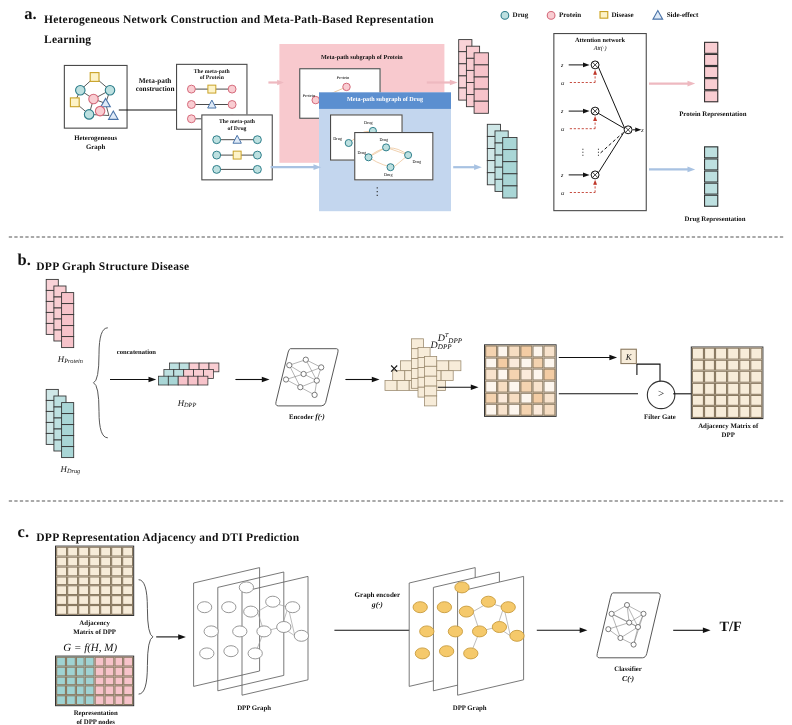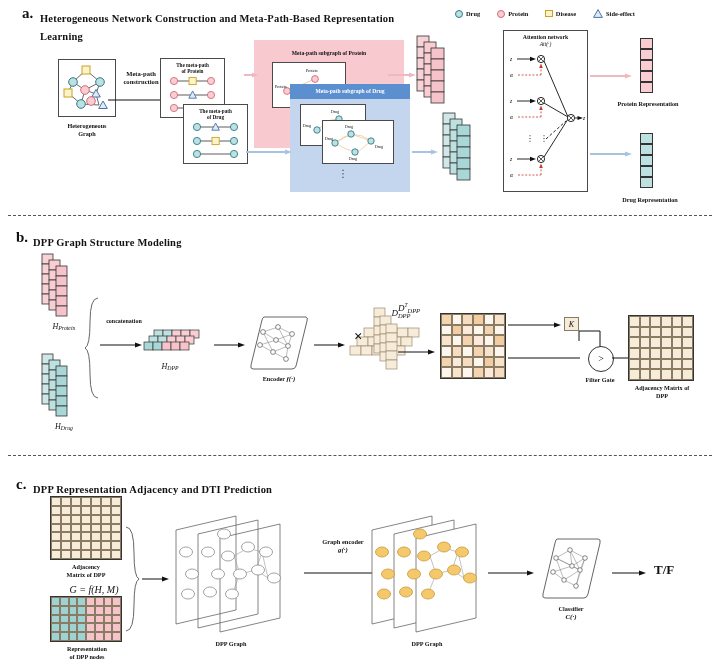--- a/index.html
+++ b/index.html
@@ -339,21 +339,21 @@
   <div class="cell" style="width:13px;height:11px;background:#bde0e0;"></div>
 </div>
 <div class="abs lbl" style="left:602px;top:196px;width:96px;">Drug Representation</div>
 
 <div class="abs divider" style="left:8px;top:215px;width:704px;"></div>
 
 <div class="abs" style="left:16px;top:228px;">
   <span class="panel-letter">b.</span>
 </div>
 <div class="abs" style="left:33px;top:232px;width:300px;">
-  <span class="panel-title">DPP Graph Structure Modeling</span>
+  <span class="panel-title">DPP Graph Structure Disease</span>
 </div>
 
 <div class="abs" style="left:40px;top:252px;">
   <svg width="60" height="72" viewBox="0 0 60 72">
     <g stroke="#333" stroke-width=".8">
       <g fill="#f9d2d7">
         <rect x="2" y="2" width="11" height="10"></rect>
           <rect x="2" y="12" width="11" height="10"></rect>
         <rect x="2" y="22" width="11" height="10"></rect>
           <rect x="2" y="32" width="11" height="10"></rect>
@@ -739,21 +739,21 @@
     <div class="g" style="background:#f7ecd9"></div>
     <div class="g" style="background:#f7ecd9"></div>
     <div class="g" style="background:#f7ecd9"></div>
     <div class="g" style="background:#f7ecd9"></div>
 </div>
 <div class="abs lbl" style="left:42px;top:563px;width:88px;">
   <div>Adjacency</div>
   <div>Matrix of DPP</div>
 </div>
 
-<div class="abs math" style="left:44px;top:584px;width:100px;font-size:10px;">G = f(H, M)</div>
+<div class="abs math" style="left:32px;top:584px;width:100px;font-size:10px;">G = f(H, M)</div>
 
 <div class="abs grid" style="left:50px;top:596px;width:72px;height:46px;grid-template-columns:repeat(8,1fr);grid-template-rows:repeat(5,1fr);border:1px solid #333;">
   <div class="g" style="background:#9fd3d3"></div>
     <div class="g" style="background:#9fd3d3"></div>
     <div class="g" style="background:#9fd3d3"></div>
     <div class="g" style="background:#9fd3d3"></div>
     <div class="g" style="background:#f7c3ca"></div>
     <div class="g" style="background:#f7c3ca"></div>
     <div class="g" style="background:#f7c3ca"></div>
     <div class="g" style="background:#f7c3ca"></div>

